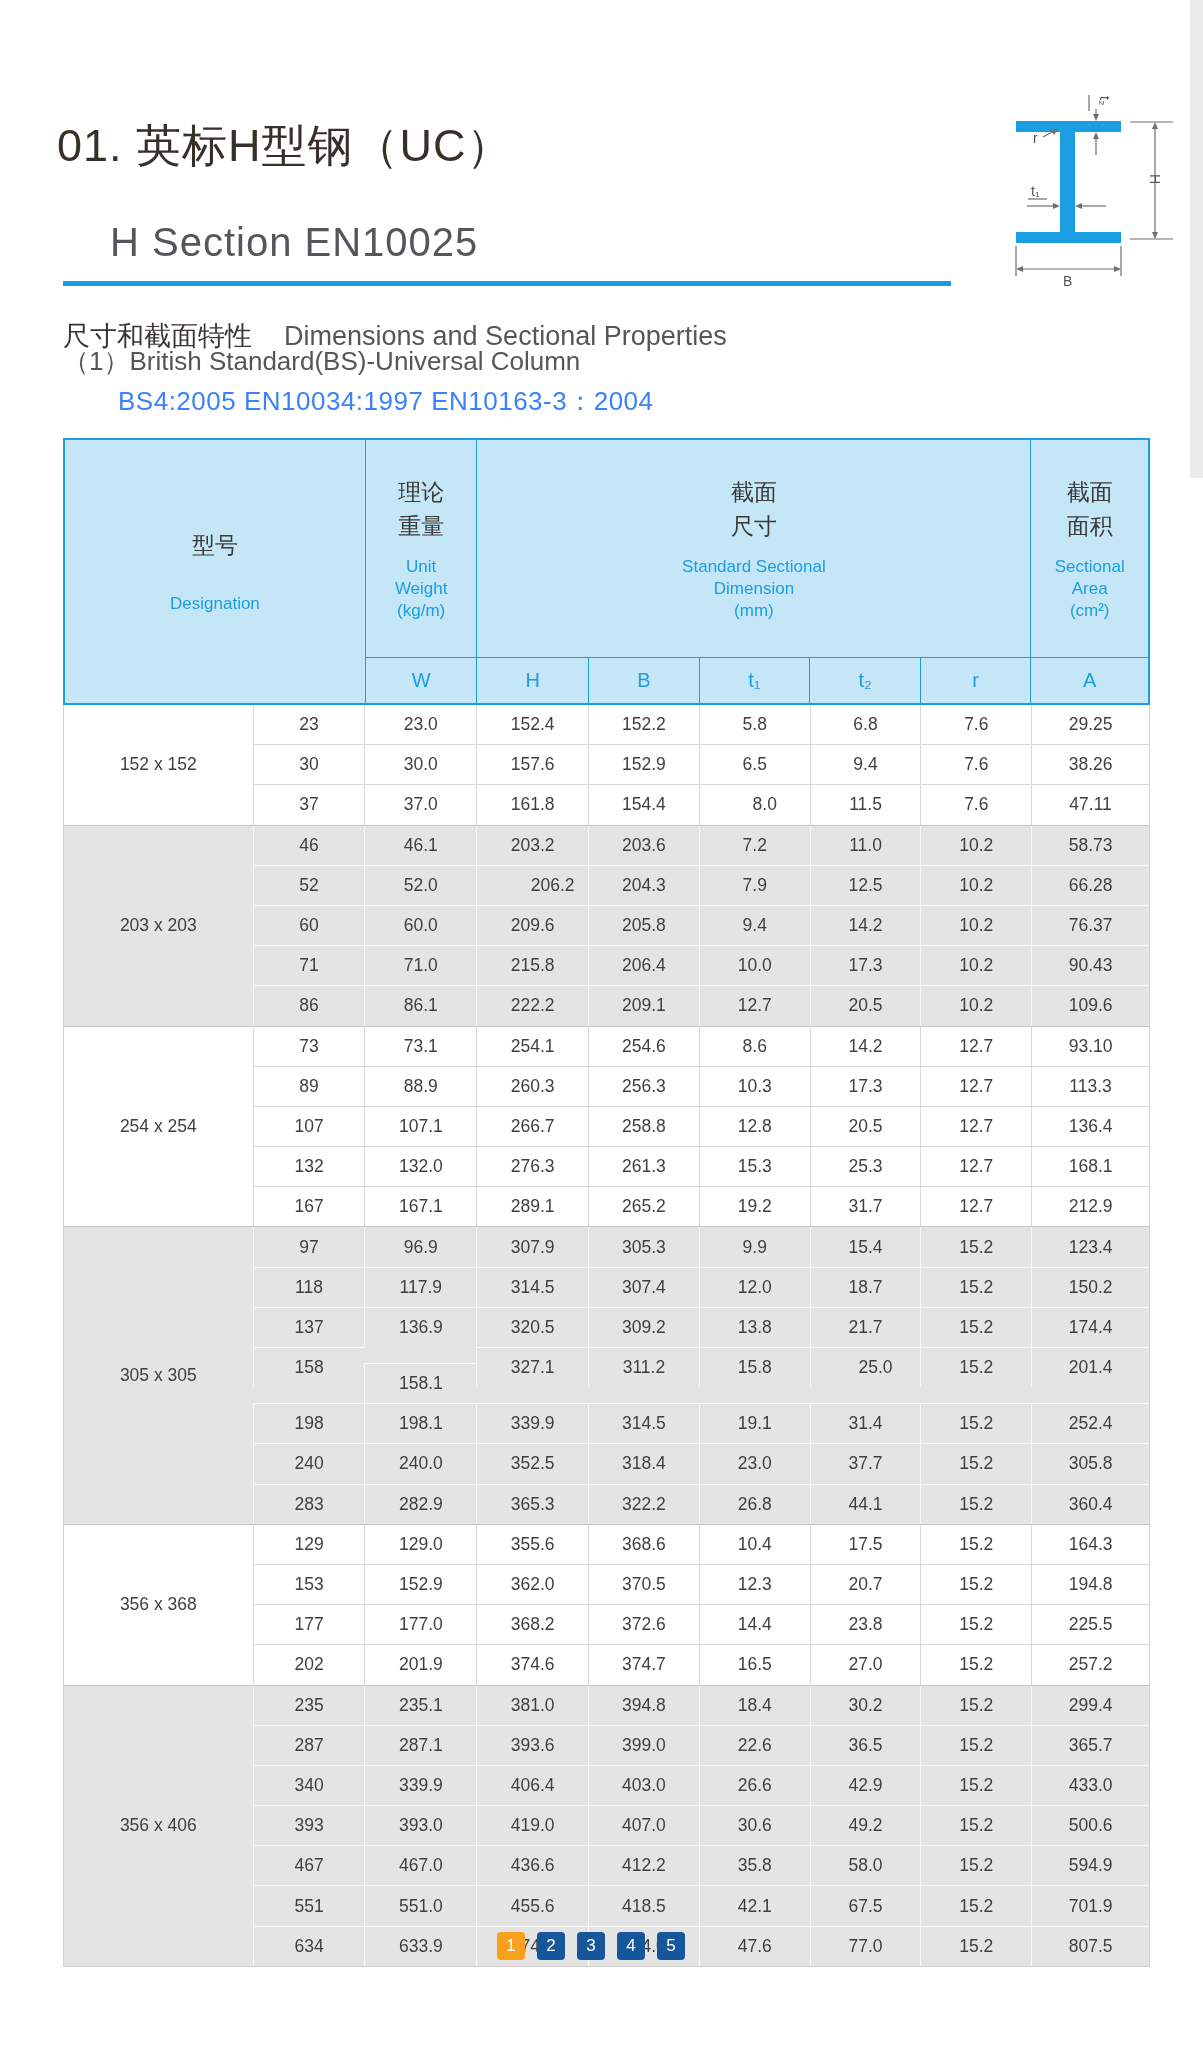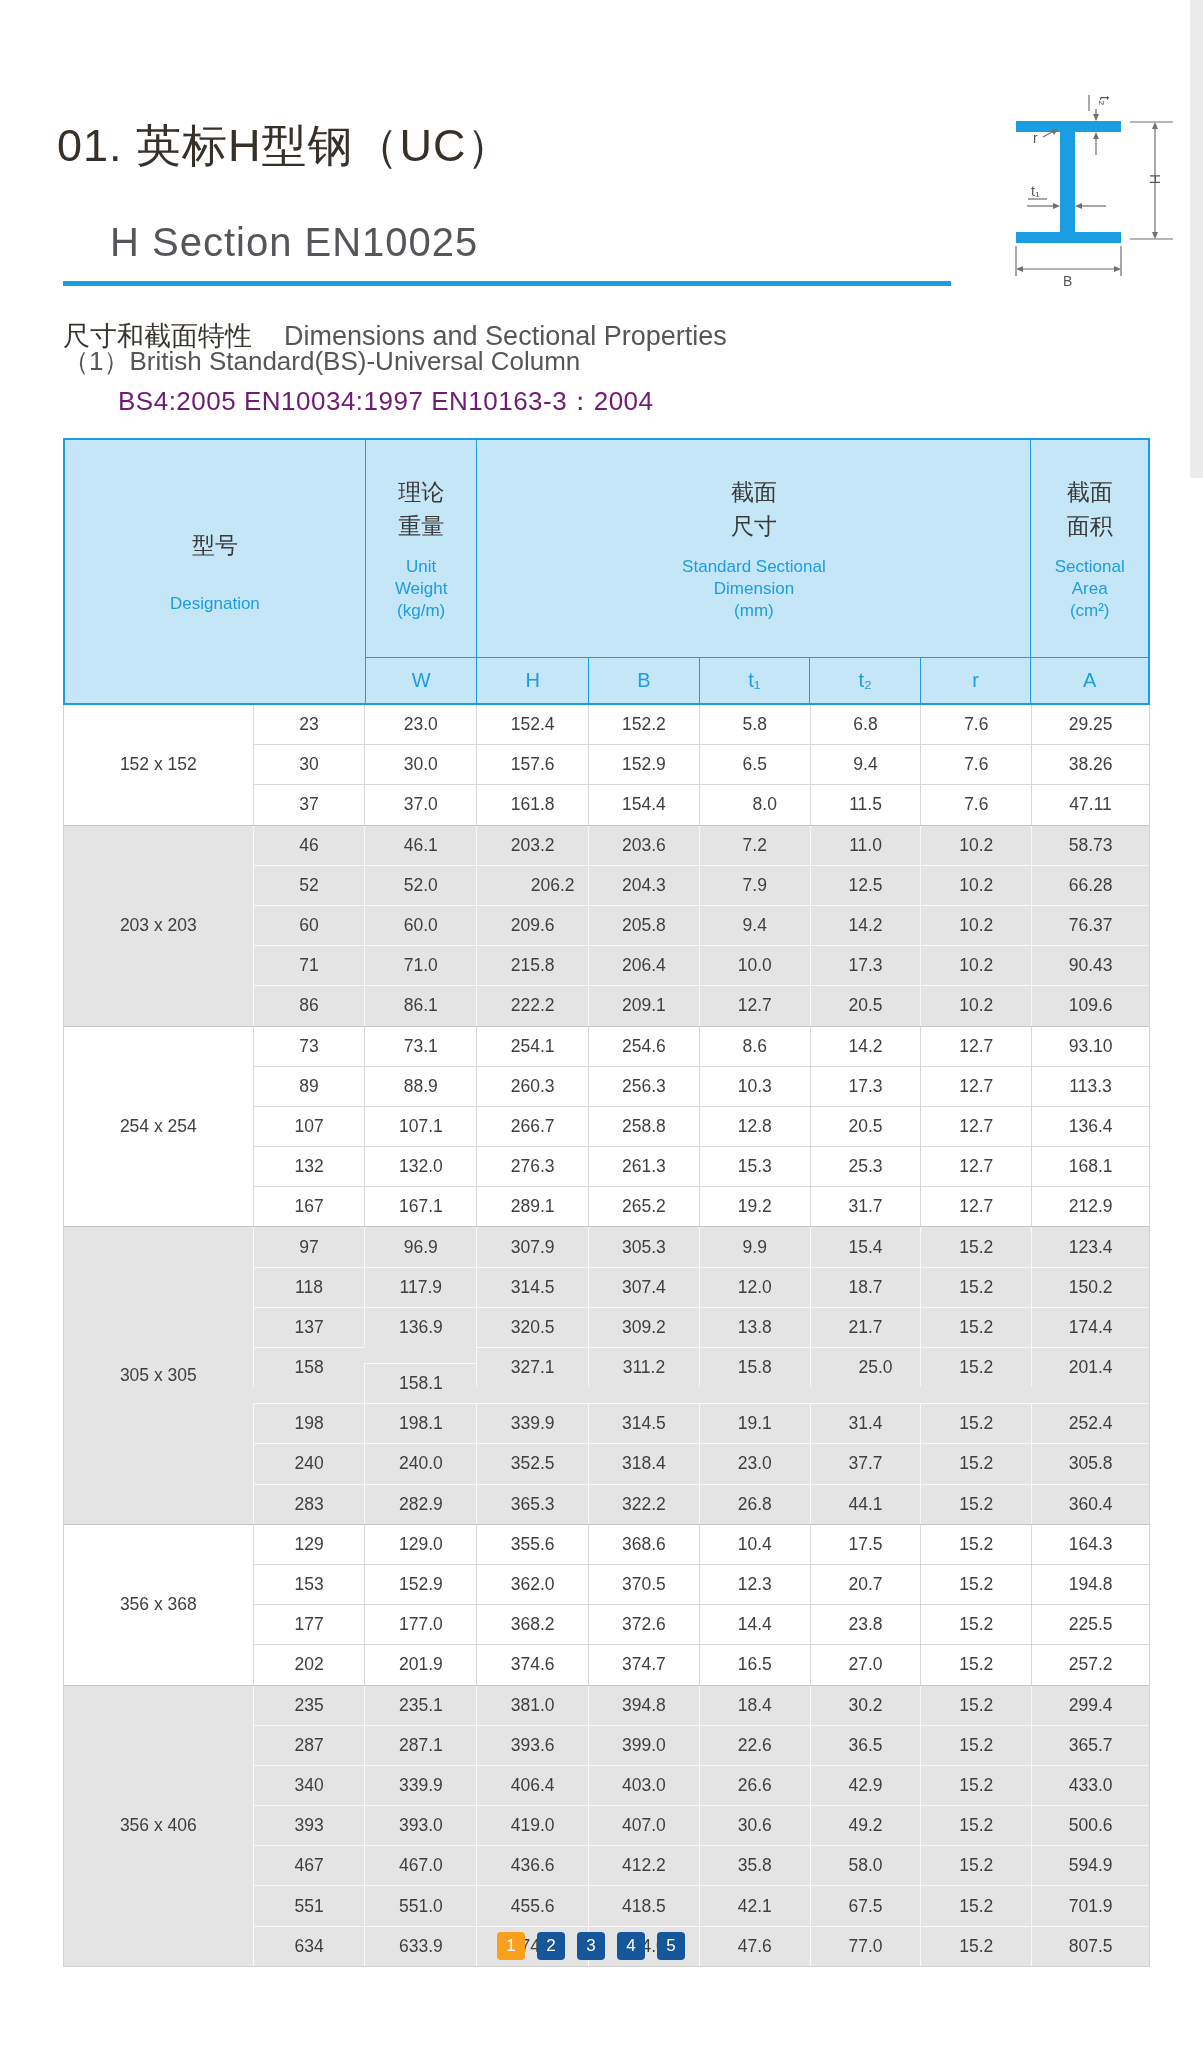--- a/index.html
+++ b/index.html
@@ -12,21 +12,21 @@
   
   .right-strip{right:0;top:0;width:13px;height:478px;background:#ececec;}
   
   .title-zh{left:57px;top:116px;font-size:45px;color:#363029;letter-spacing:1px;font-weight:400;}
   .title-en{left:110px;top:220px;font-size:40px;color:#55565a;letter-spacing:1px;font-weight:400;}
   .rule{left:63px;top:281px;width:888px;height:5px;background:var(--accent);}
   .section-line{left:63px;top:318px;font-size:27px;white-space:nowrap;}
   .section-line .zh{color:#39352f;margin-right:32px;}
   .section-line .en{color:#55565a;}
   .std1{left:63px;top:344px;font-size:26px;color:#55565a;white-space:nowrap;}
-  .std2{left:118px;top:384px;font-size:26px;color:#701a75;white-space:nowrap;letter-spacing:.5px;}
+  .std2{left:118px;top:384px;font-size:26px;color:#3b82f6;white-space:nowrap;letter-spacing:.5px;}
 
   
   .thead{
     left:63px;top:438px;width:1087px;height:267px;box-sizing:border-box;
     background:var(--header-bg);border:2px solid var(--accent);
     display:grid;
     grid-template-columns:301fr 112fr 112fr 111fr 111fr 111fr 111fr 118fr;
     grid-template-rows:220fr 45fr;
   }
   .hcell{display:flex;flex-direction:column;align-items:center;justify-content:center;text-align:center;}

